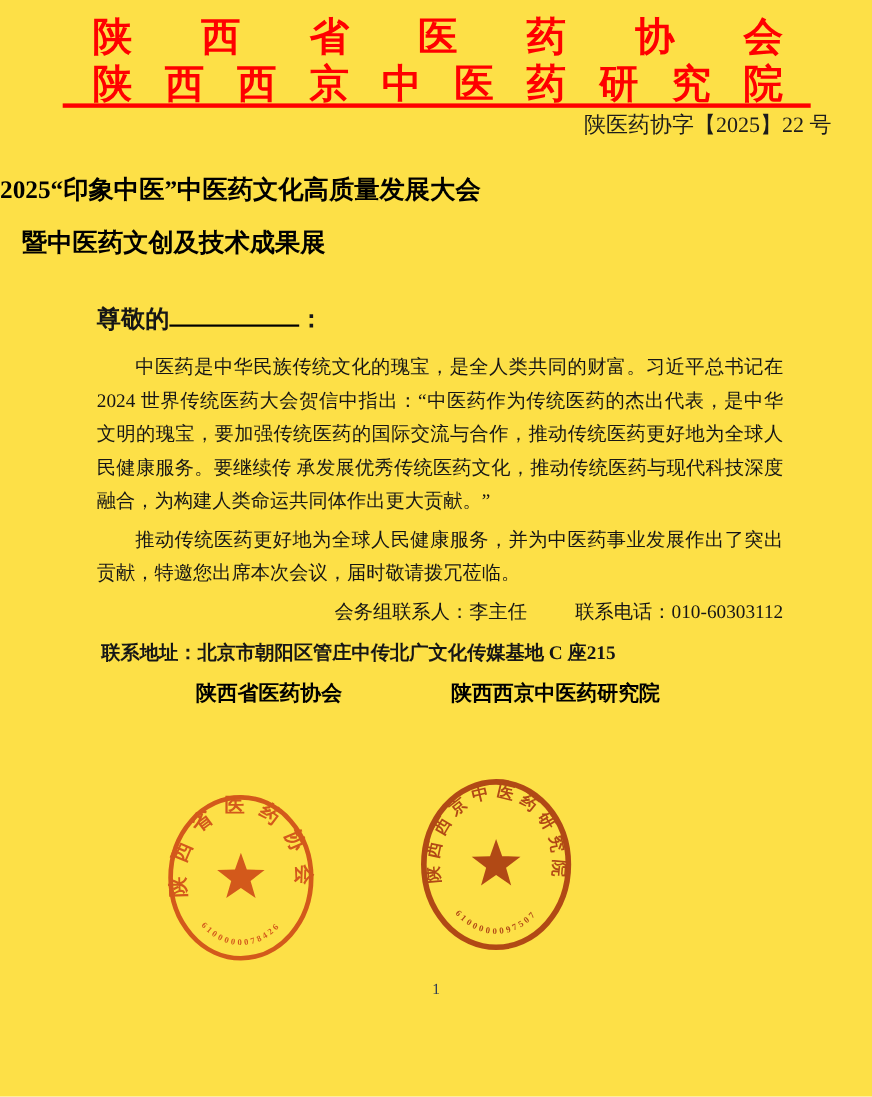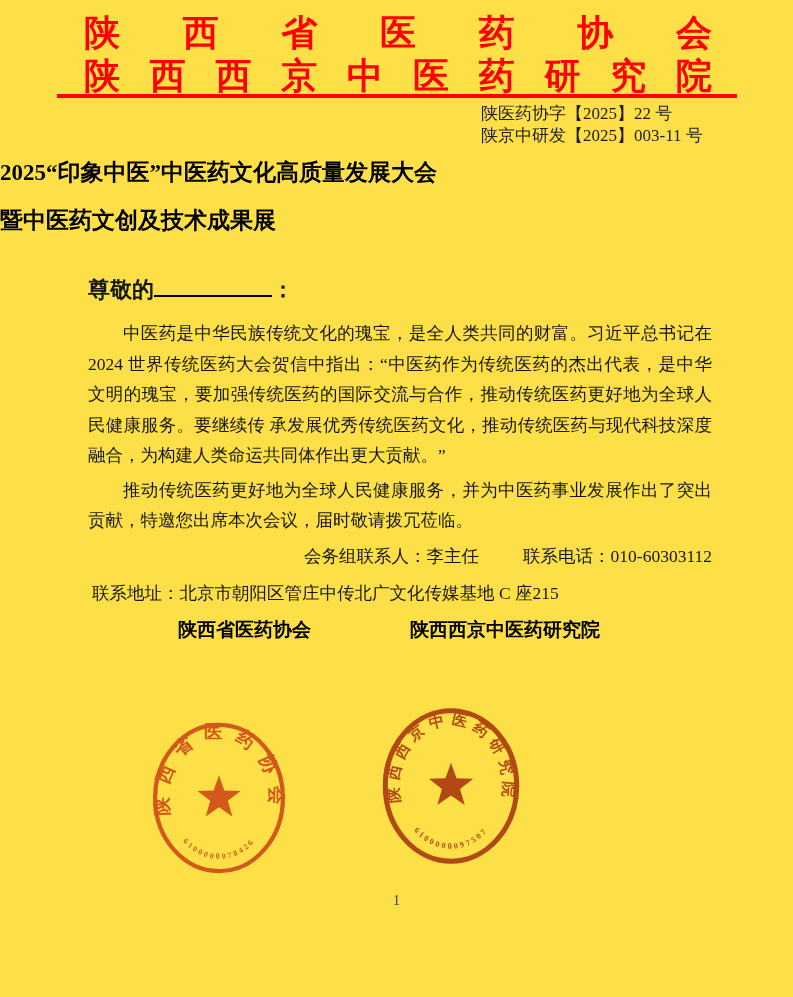--- a/index.html
+++ b/index.html
@@ -8,33 +8,33 @@
   .page { position:relative; width:793px; height:997px; background:#fde047; margin:0 auto; overflow:hidden; }
 
   
   .hdr-line { position:absolute; left:84px; width:628px; color:#ff0000; font-weight:700;
               font-size:36px; line-height:40px; text-align:justify; text-align-last:justify;
               font-family:"Liberation Serif","DejaVu Serif",serif; white-space:nowrap; }
   .hdr1 { top:13px; }
   .hdr2 { top:56px; }
   .red-rule { position:absolute; top:94px; left:57px; width:680px; height:4px; background:#ff0000; }
 
-  .doc-numbers { position:absolute; top:103px; left:481px; font-size:17px; line-height:22px; color:#1c1c1c; }
+  .doc-numbers { position:absolute; top:103px; left:531px; font-size:20px; line-height:22px; color:#1c1c1c; }
 
   .title-block { position:absolute; top:158px; left:0; width:100%; text-align:left;
                  font-weight:700; color:#000; font-size:23px; line-height:30px; }
-  .title-line2 { margin-top:18px; }
+  .title-line2 { margin-top:18px;padding-left:20px; }
 
   .content { position:absolute; top:274px; left:88px; width:624px; font-size:17.5px; color:#161616; }
   .salutation { font-weight:700; font-size:22px; line-height:29px; margin-bottom:14px; }
   .blank-line { display:inline-block; width:118px; border-bottom:2px solid #000; height:1.05em; vertical-align:baseline; }
   p.body-para { line-height:30.5px; text-indent:2em; text-align:justify; margin-bottom:4px; }
   .contact1 { line-height:30px; padding-left:28px; margin-top:5px; white-space:nowrap;text-align:right; }
   .contact-gap { display:inline-block; width:44px; }
-  .contact2 { line-height:30px; padding-left:4px; margin-top:7px; white-space:nowrap; }
+  .contact2 { line-height:30px; padding-left:4px; margin-top:7px; white-space:nowrap;font-weight:bold; }
 
   .signatures { position:relative; margin-top:9px; height:30px; font-weight:700; font-size:19px; color:#000; }
   .sig-left  { position:absolute; left:90px;  white-space:nowrap; }
   .sig-right { position:absolute; left:322px; white-space:nowrap; }
 
   .seal { position:absolute; mix-blend-mode:multiply; opacity:0.88; }
   .seal-left  { top:712px; left:148px; width:142px; height:172px; }
   .seal-right { top:702px; left:378px; width:146px; height:168px; }
   .seal text { font-family:"Liberation Serif","DejaVu Serif",serif; font-weight:700; }
 
@@ -45,21 +45,20 @@
 <body>
 
 <div class="page">
 
   <div class="hdr-line hdr1">陕西省医药协会</div>
   <div class="hdr-line hdr2">陕西西京中医药研究院</div>
   <div class="red-rule"></div>
 
   <div class="doc-numbers">
     <div>陕医药协字【2025】22 号</div>
-    <div>陕京中研发【2025】003-11 号</div>
   </div>
 
   <div class="title-block">
     <div class="title-line1">2025“印象中医”中医药文化高质量发展大会</div>
     <div class="title-line2">暨中医药文创及技术成果展</div>
   </div>
 
   <div class="content">
     <div class="salutation">
       <span>尊敬的</span><span class="blank-line"></span><span>：</span>

